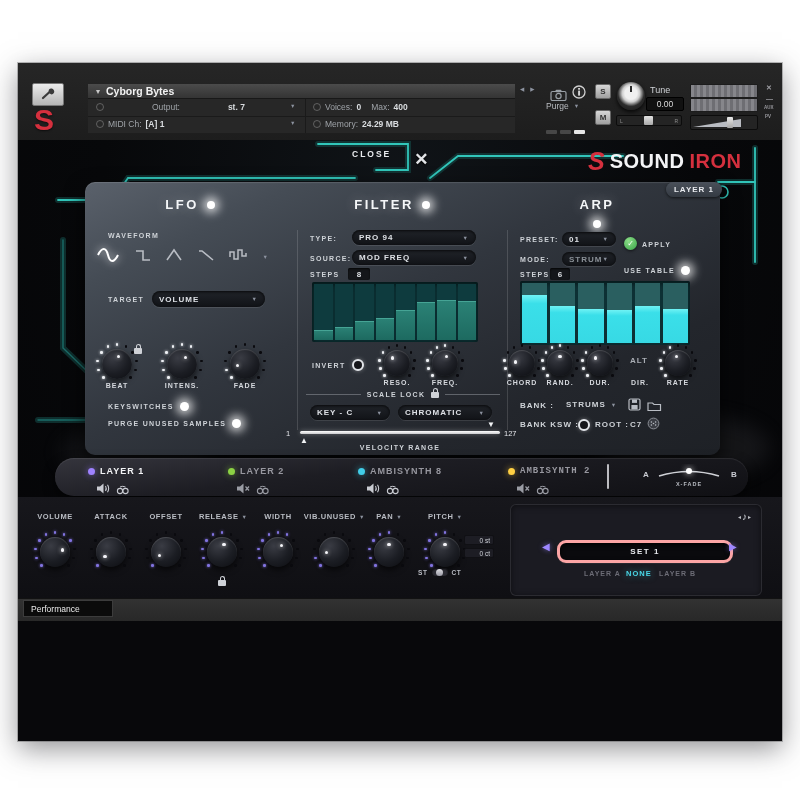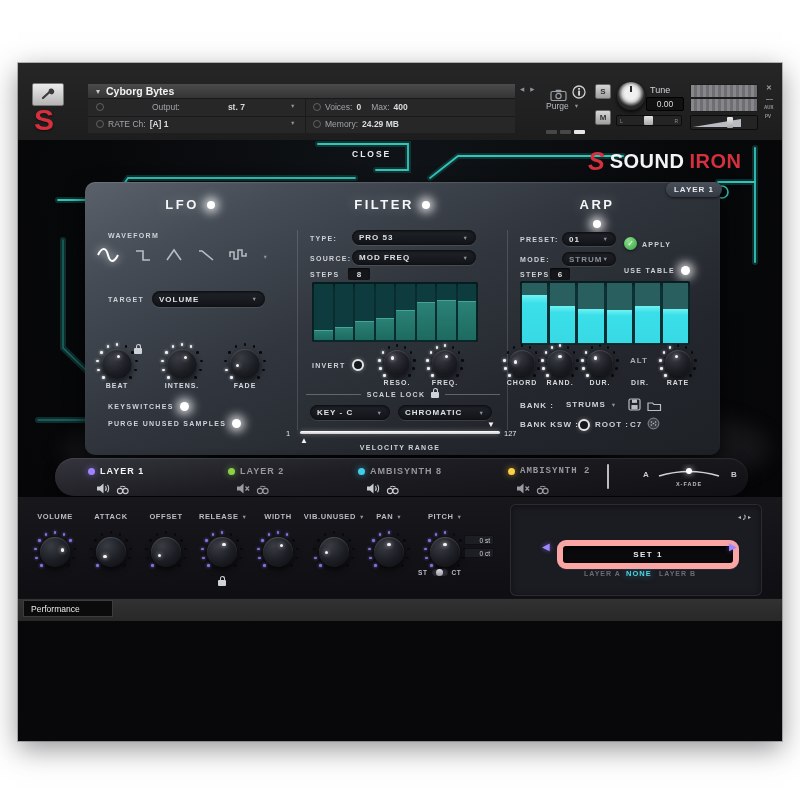--- a/index.html
+++ b/index.html
@@ -29,21 +29,21 @@
   .tval{background:#111;border:1px solid #000;border-radius:2px;color:#dcdcdc;font-size:8.5px;display:flex;align-items:center;justify-content:center;}
   .pslider{background:#242424;border:1px solid #0c0c0c;border-radius:2px;display:flex;align-items:center;justify-content:space-between;padding:0 3px;box-sizing:border-box;color:#8d8d8d;font-size:5px;}
   .phandle{width:9px;height:9px;background:linear-gradient(#e3e3e3,#a8a8a8);border-radius:1px;}
   .meter{background:repeating-linear-gradient(90deg,#86868b 0 3px,#6e6e73 3px 6px);border:1px solid #1c1c1c;border-radius:1px;}
   .winbtn{color:#9b9ba0;font-size:7px;font-weight:bold;line-height:1;}
   
   .instbg{left:18px;top:140px;width:764px;height:480px;background:radial-gradient(ellipse at 50% 10%,#101418 0%,#07080a 55%,#050507 100%);}
   .blob{filter:blur(10px);border-radius:50%;}
   .rstrip{left:760px;top:504px;width:14px;height:94px;background:rgba(150,150,158,.16);filter:blur(1.5px);}
   
-  .closebar{display:flex;align-items:flex-start;gap:23px;flex-direction:column;}
+  .closebar{display:flex;align-items:flex-start;gap:23px;}
   .closetxt{color:#e9ebee;font-size:8.5px;font-weight:bold;letter-spacing:2px;}
   .closex{color:#e3e5e8;font-size:17px;font-weight:bold;text-shadow:0 1px 2px #000;}
   .brand{display:flex;align-items:center;gap:5px;}
   .brand .bs{color:#d5303e;font-size:25px;font-weight:bold;font-style:italic;}
   .brand .bw{color:#f3f4f6;font-size:20px;font-weight:bold;letter-spacing:.5px;}
   .brand .br{color:#d5303e;font-size:20px;font-weight:bold;letter-spacing:.5px;}
   
   .panel{left:85px;top:182px;width:635px;height:273px;border-radius:10px;background:linear-gradient(155deg,#5a616b 0%,#454c55 18%,#31363e 45%,#23262c 75%,#1e2126 100%);box-shadow:0 8px 20px rgba(0,0,0,.75),inset 0 1px 1px rgba(255,255,255,.12);}
   .badge{background:linear-gradient(#4a505a,#343a42);border-radius:8px;color:#e8eaee;font-size:8px;font-weight:bold;letter-spacing:1px;display:flex;align-items:center;justify-content:center;box-shadow:0 1px 3px rgba(0,0,0,.6);}
   .sect{display:flex;align-items:center;justify-content:center;gap:8px;font-size:13px;font-weight:bold;letter-spacing:2.5px;color:#f4f6f8;text-shadow:0 0 12px rgba(255,255,255,.35);}
@@ -85,21 +85,21 @@
   .xab{font-size:8px;font-weight:bold;color:#c9cbd2;}
   .xflbl{font-size:5.5px;font-weight:bold;letter-spacing:1px;color:#b9bcc3;text-align:center;}
   
   .bottombg{left:18px;top:497px;width:764px;height:101px;background:linear-gradient(#17171c,#0f0f13);}
   .blbl{font-size:7.5px;font-weight:bold;letter-spacing:.6px;color:#b9bcc3;}
   .blblrow{position:absolute;display:flex;align-items:center;justify-content:center;gap:3px;}
   .pvbox{background:#1d1d24;border-radius:2px;border:1px solid #101014;color:#cfd2d8;font-size:6.5px;display:flex;align-items:center;justify-content:flex-end;padding:0 3px;box-sizing:border-box;}
   .toggle{background:#2b2b33;border-radius:4px;box-shadow:inset 0 1px 2px rgba(0,0,0,.8);}
   .tgknob{position:absolute;width:7px;height:7px;border-radius:50%;background:linear-gradient(#dcdce2,#9b9ba5);}
   .setpanel{left:510px;top:504px;width:250px;height:90px;background:#1b1b22;border-radius:6px;border:1px solid rgba(255,255,255,.07);box-shadow:inset 0 1px 6px rgba(0,0,0,.5);}
-  .setdisp{background:#0a0a0d;border-radius:9px;border:6px solid #fca5a5;box-shadow:inset 0 2px 5px rgba(0,0,0,.9),0 1px 0 rgba(255,255,255,.06);color:#e8eaee;font-size:8px;font-weight:bold;letter-spacing:1.5px;display:flex;align-items:center;justify-content:center;}
+  .setdisp{background:#0a0a0d;border-radius:9px;border:3px solid #fca5a5;box-shadow:inset 0 2px 5px rgba(0,0,0,.9),0 1px 0 rgba(255,255,255,.06);color:#e8eaee;font-size:8px;font-weight:bold;letter-spacing:1.5px;display:flex;align-items:center;justify-content:center;}
   .setarrow{color:#9d87ff;font-size:10px;line-height:1;text-shadow:0 0 5px rgba(157,135,255,.6);}
   .ablbl{font-size:7px;font-weight:bold;letter-spacing:1px;color:#6c6c76;}
   .nonelbl{font-size:7.5px;font-weight:bold;letter-spacing:1px;color:#49d6e6;text-shadow:0 0 7px rgba(73,214,230,.55);}
   .noteico{color:#cfd2d8;font-size:10px;display:flex;align-items:center;gap:1px;}
   .noteico .na{font-size:6px;color:#b9bcc3;}
   
   .tabstrip{left:18px;top:598px;width:764px;height:22px;background:linear-gradient(#323232,#282828);border-top:1px solid #121212;}
   .tabperf{left:23px;top:600px;width:90px;height:17px;background:#0b0b0b;border:1px solid #3c3c3c;box-sizing:border-box;color:#e9e9e9;font-size:8.5px;display:flex;align-items:center;padding-left:7px;}
   .tabfx{left:120px;top:600px;width:192px;height:17px;background:linear-gradient(#7b7b7b,#606060);border:1px solid #8d8d8d;box-sizing:border-box;color:#17171c;font-size:8.5px;display:flex;align-items:center;padding-left:7px;}
 </style>
@@ -133,21 +133,21 @@
   <div class="hrow" style="left:96px;top:102px;gap:48px;">
     <span class="hico"></span>
     <span>Output:</span>
       <b>st. 7</b>
   </div>
   <div class="hrow" style="left:290px;top:103px;">
       <span class="ddv">▼</span>
     </div>
   <div class="hrow" style="left:96px;top:119px;">
     <span class="hico"></span>
-    <span>RATE Ch:</span>
+    <span>MIDI Ch:</span>
       <b>[A] 1</b>
   </div>
   <div class="hrow" style="left:290px;top:120px;">
       <span class="ddv">▼</span>
     </div>
   <div class="hrow" style="left:313px;top:102px;">
     <span class="hico"></span>
     <span>Voices:</span>
       <b>0</b>
     <span style="margin-left:6px;">Max:</span>
@@ -356,21 +356,21 @@
     <span class="lbl">KEYSWITCHES</span>
       <span class="gdot" style="width:9px;height:9px;"></span>
   </div>
   <div class="abs" style="left:108px;top:419px;display:flex;align-items:center;gap:6px;">
     <span class="lbl">PURGE UNUSED SAMPLES</span>
       <span class="gdot" style="width:9px;height:9px;"></span>
   </div>
 
   <div class="abs lbl" style="left:310px;top:235px;">TYPE:</div>
   <div class="abs dd" style="left:352px;top:230px;width:124px;height:15px;">
-    <span>PRO 53</span>
+    <span>PRO 94</span>
       <span class="ddv">▼</span>
   </div>
   <div class="abs lbl" style="left:310px;top:255px;">SOURCE:</div>
   <div class="abs dd" style="left:352px;top:250px;width:124px;height:15px;">
     <span>MOD FREQ</span>
       <span class="ddv">▼</span>
   </div>
   <div class="abs lbl" style="left:310px;top:271px;">STEPS</div>
   <div class="abs vbox" style="left:348px;top:268px;width:22px;height:12px;">8</div>
 

